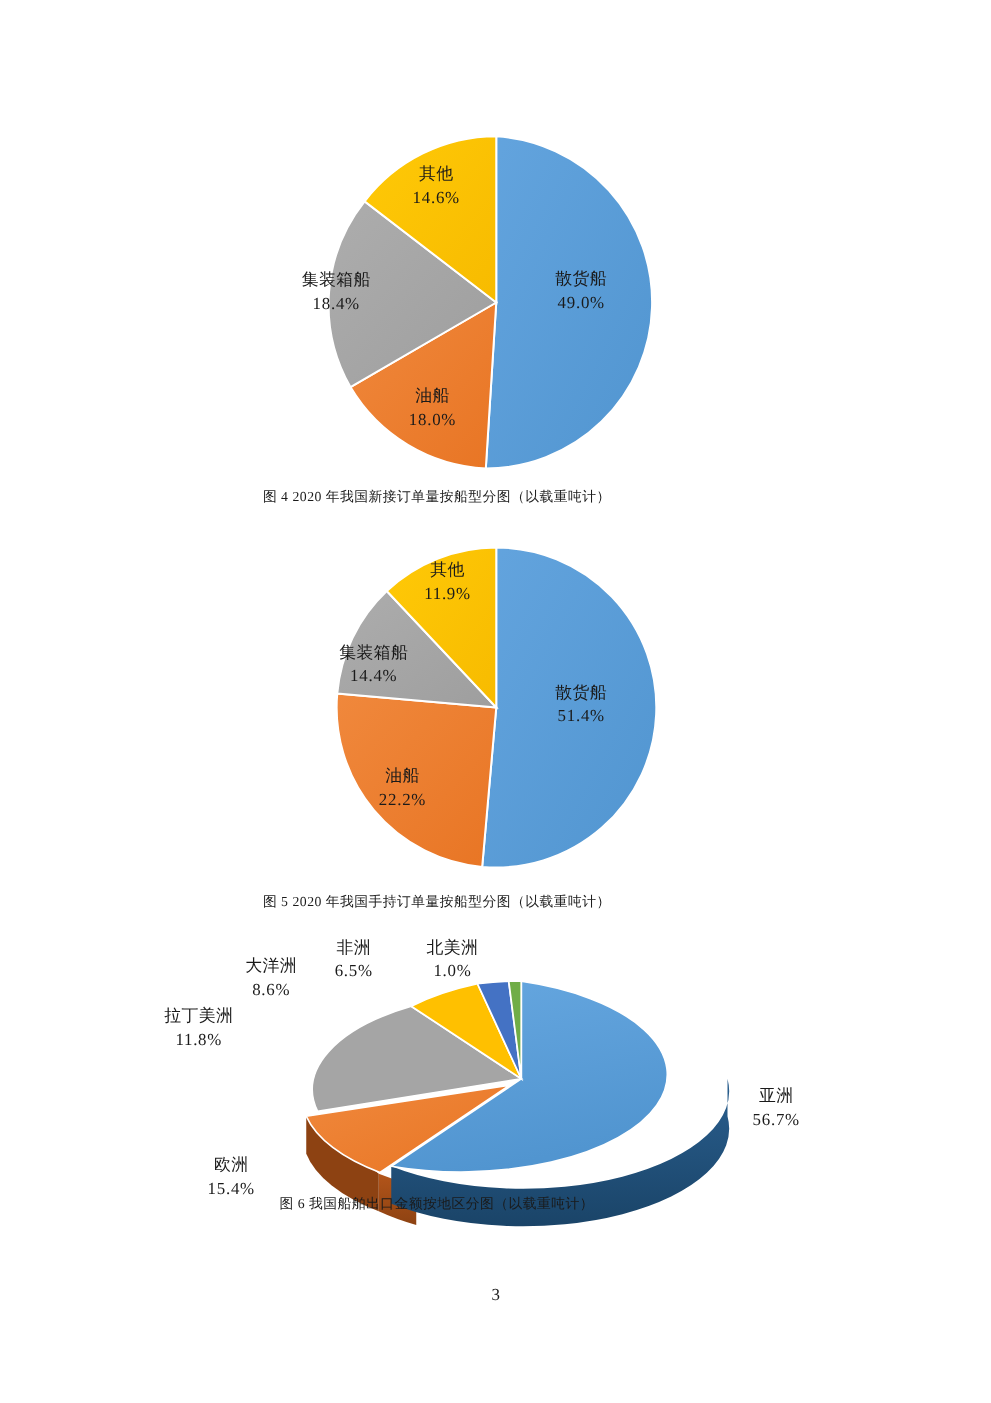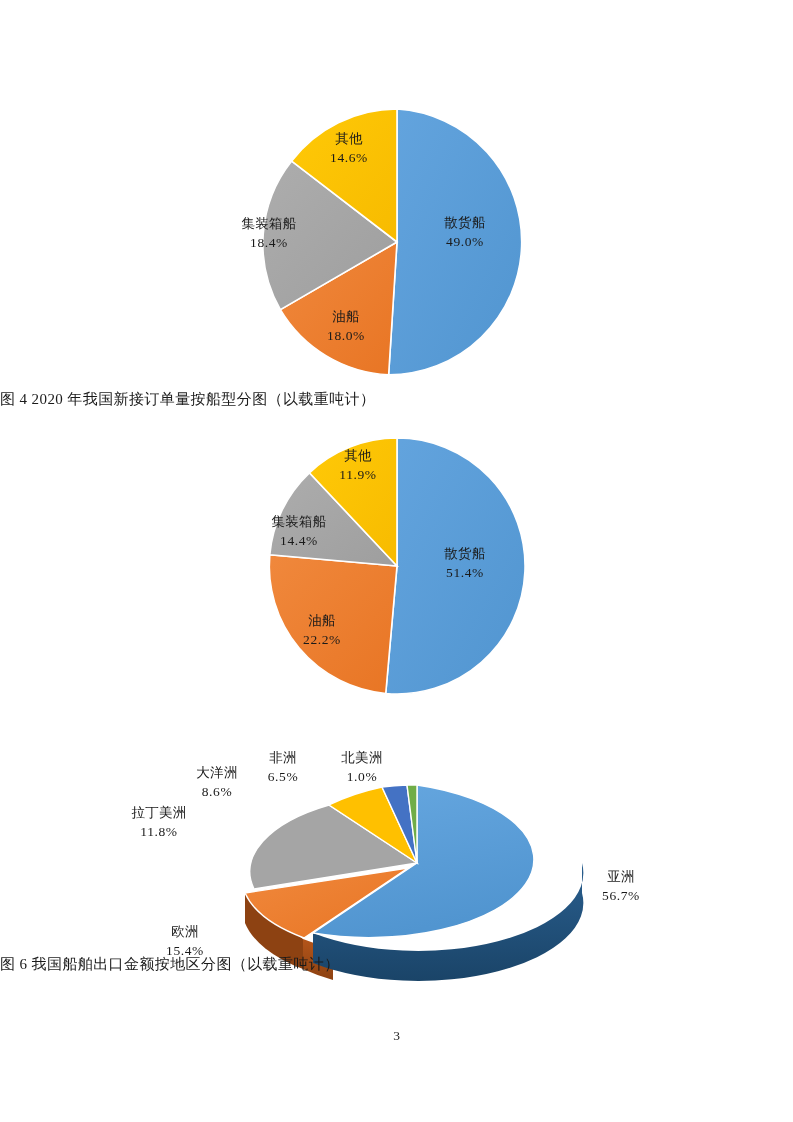--- a/index.html
+++ b/index.html
@@ -40,23 +40,23 @@
   .pie-svg {
     display: block;
     margin: 0 auto;
   }
 
   
   .caption {
     position: absolute;
     left: 0;
     width: 699px;
-    text-align: left;
-    font-family: "Liberation Serif", "DejaVu Serif", serif;
-    font-size: 15px;
+    text-align: center;
+    font-family: "Liberation Serif", "DejaVu Serif", serif;
+    font-size: 11px;
     letter-spacing: 0.4px;
     color: #1a1a1a;
     white-space: nowrap;
   }
   #caption-1 { top: 390px; }
   #caption-2 { top: 714px; }
   #caption-3 { top: 955px; }
 
   
   #page-number {
@@ -176,20 +176,21 @@
 
         <text class="lbl" x="102" y="96">集装箱船</text>
         <text class="lbl-pct" x="102" y="115">14.4%</text>
 
         <text class="lbl" x="161" y="30">其他</text>
         <text class="lbl-pct" x="161" y="49">11.9%</text>
       </svg>
     </div>
   </div>
 
+  <div class="caption" id="caption-2">图 5 2020 年我国手持订单量按船型分图（以载重吨计）</div>
 
   <div class="figure" id="figure-3">
     <div class="pie-wrap">
       <svg class="pie-svg" width="560" height="240" viewBox="0 0 560 240">
         <defs>
           <linearGradient id="g6a" x1="0" y1="0" x2="0.3" y2="1">
             <stop offset="0%" stop-color="#66a7e0"></stop>
               <stop offset="100%" stop-color="#5195d0"></stop>
           </linearGradient>
           <linearGradient id="g6b" x1="0" y1="0" x2="1" y2="1">

